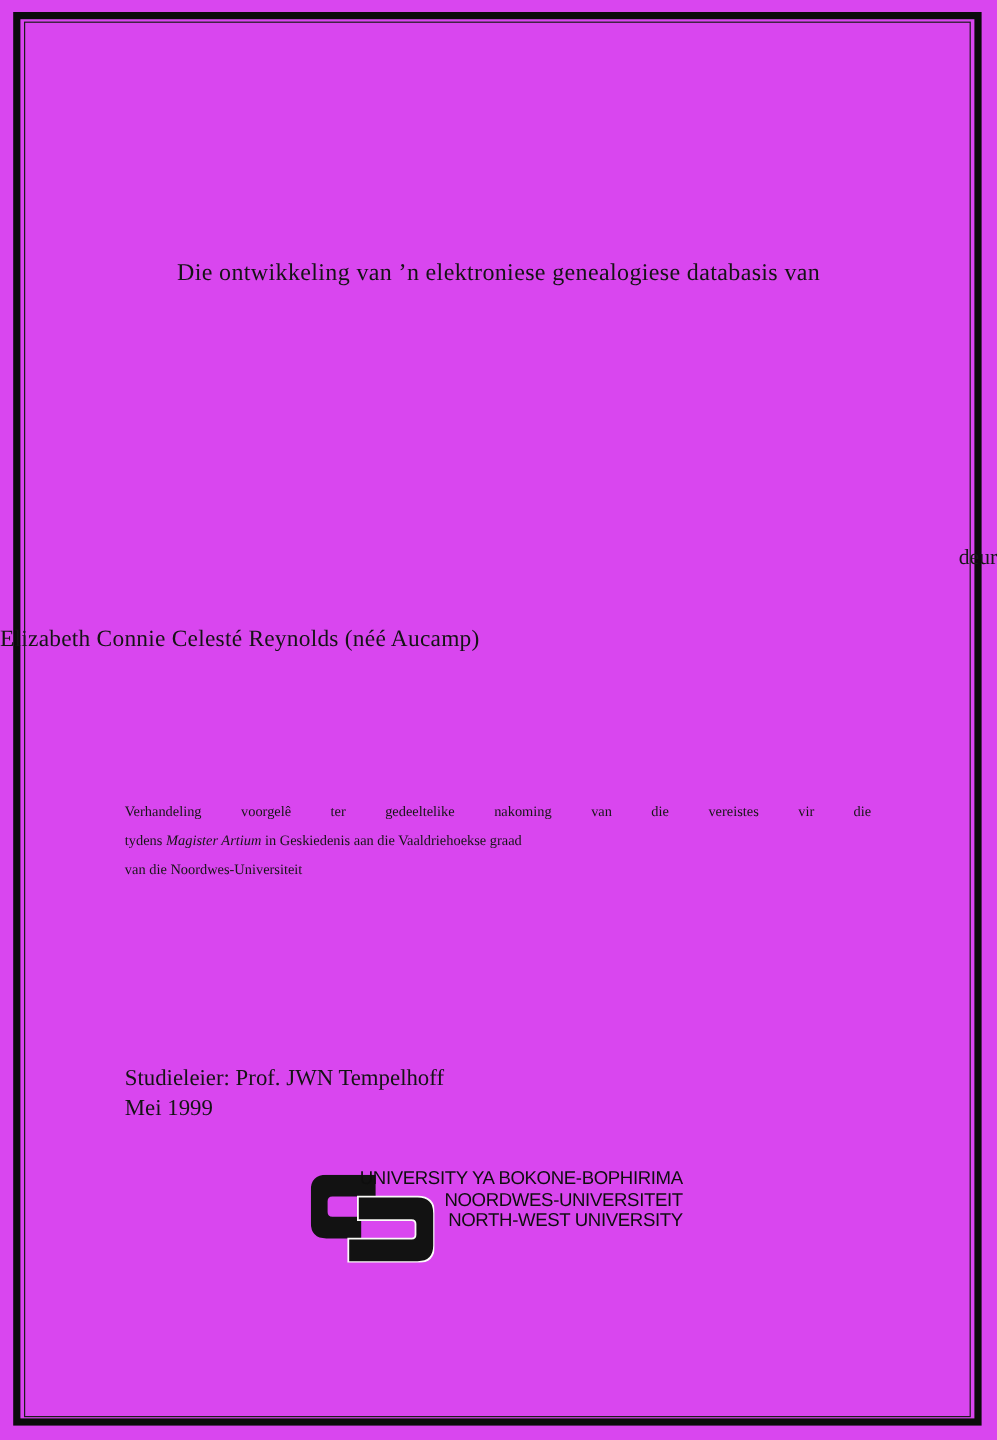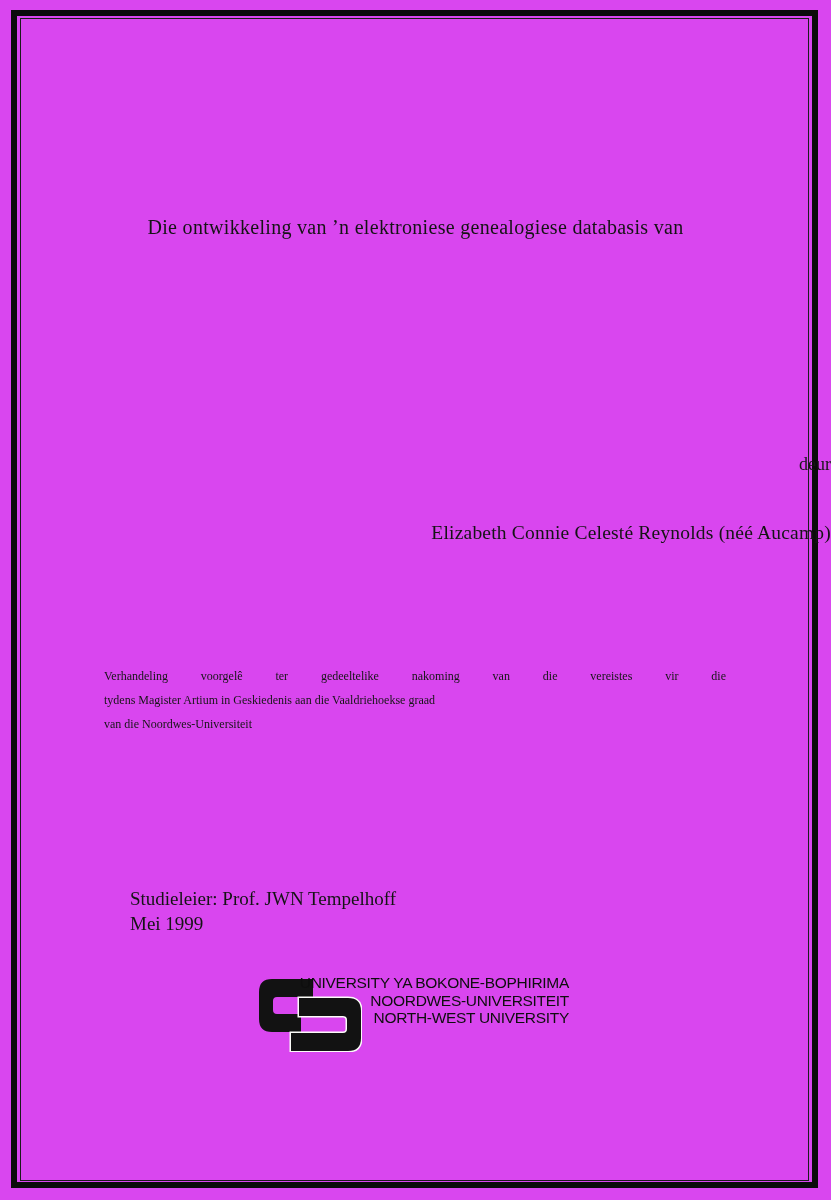--- a/index.html
+++ b/index.html
@@ -36,45 +36,44 @@
     position: absolute;
     left: 0; right: 0; top: 438px;
     text-align: right;
     font-size: 18px;
     color: #171717;
     margin-top: 16px;
   }
   .author {
     position: absolute;
     left: 0; right: 0; top: 522px;
-    text-align: right;
+    text-align: left;
     font-size: 19.5px;
     letter-spacing: 0.2px;
     color: #141414;
   }
   .statement {
     position: absolute;
     left: 104px; top: 664px;
     width: 622px;
     font-size: 12px;
     line-height: 24px;
     color: #161616;
   }
   .statement .justified {
     text-align: justify;
     text-align-last: justify;
   }
-  .statement .italic { }
+  .statement .italic { font-style: italic; }
   .supervisor {
     position: absolute;
     left: 104px; top: 886px;
     font-size: 19px;
     line-height: 25px;
     color: #141414;
-    margin-left: 26px;
   }
   .logo {
     position: absolute;
     left: 259px; top: 972px;
     width: 310px; height: 82px;
   }
   .logo-mark {
     position: absolute;
     left: 0; top: 7px;
     width: 103px; height: 73px;

